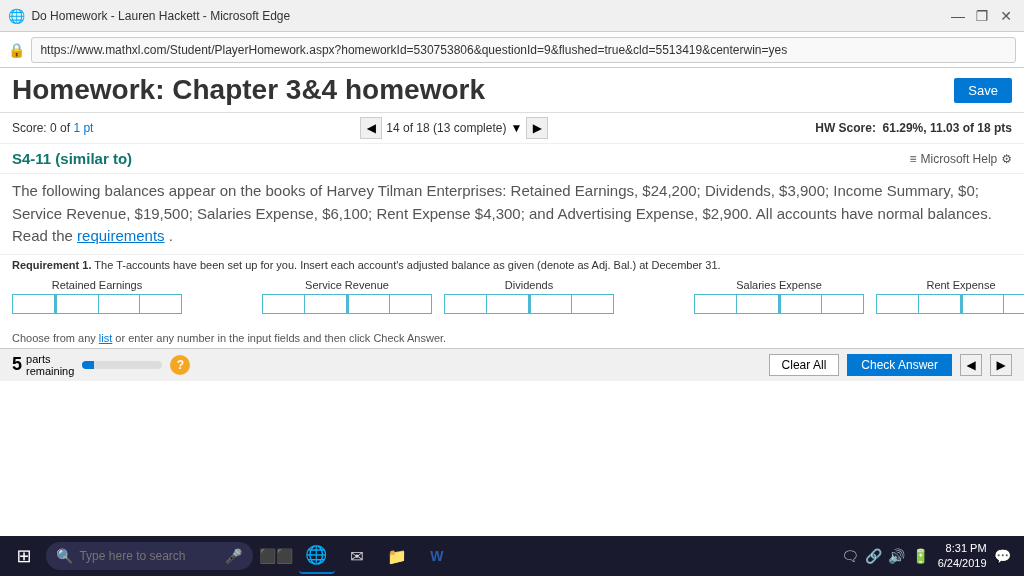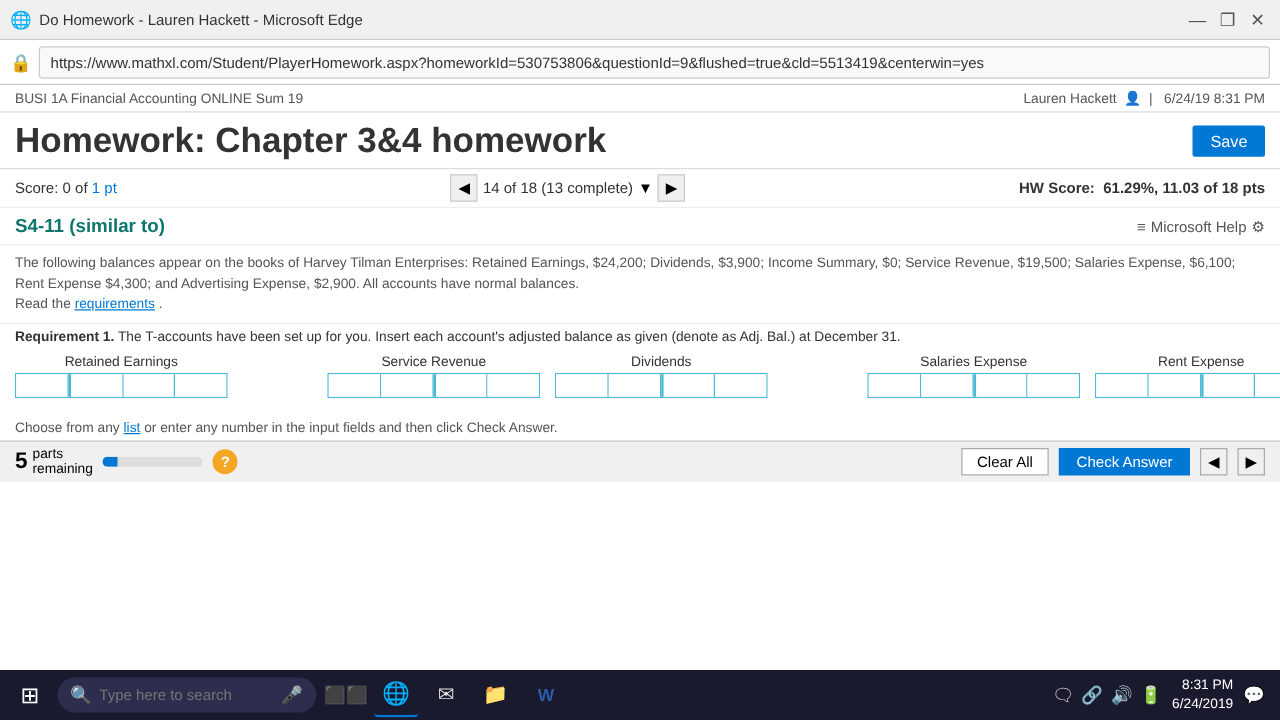--- a/index.html
+++ b/index.html
@@ -136,21 +136,21 @@
       align-items: center;
       padding: 6px 12px;
       border-bottom: 1px solid #eee;
     }
     .q-title { font-size: 15px; font-weight: bold; color: #0f766e; }
     .q-help { display: flex; align-items: center; gap: 4px; font-size: 12px; color: #555; cursor: pointer; }
 
     
     .problem-desc {
       padding: 6px 12px;
-      font-size: 11px;
+      font-size: 15px;
       color: #555;
       border-bottom: 1px solid #eee;
       line-height: 1.5;
     }
     .problem-desc a { color: #0078d4; }
 
     
     .requirement {
       padding: 4px 12px 2px;
       font-size: 11px;
@@ -363,30 +363,20 @@
   </div>
 </div>
 
 <div class="address-bar">
   <span class="lock-icon">🔒</span>
   <input class="address-input" readonly="" value="https://www.mathxl.com/Student/PlayerHomework.aspx?homeworkId=530753806&amp;questionId=9&amp;flushed=true&amp;cld=5513419&amp;centerwin=yes" style="">
 </div>
 
 <div class="browser-content">
 
-  <div class="site-header">
-    <span>BUSI 1A Financial Accounting ONLINE Sum 19</span>
-    <span>
-      <span>Lauren Hackett</span>
-      &nbsp;👤&nbsp;
-      <span>|</span>
-      &nbsp;
-      <span>6/24/19 8:31 PM</span>
-    </span>
-  </div>
 
   <div class="page-area">
 
     <div class="hw-title-bar">
       <h1 class="hw-title">Homework: Chapter 3&amp;4 homework</h1>
       <button class="save-btn">Save</button>
     </div>
 
     <div class="score-row">
       <span class="score-left">

